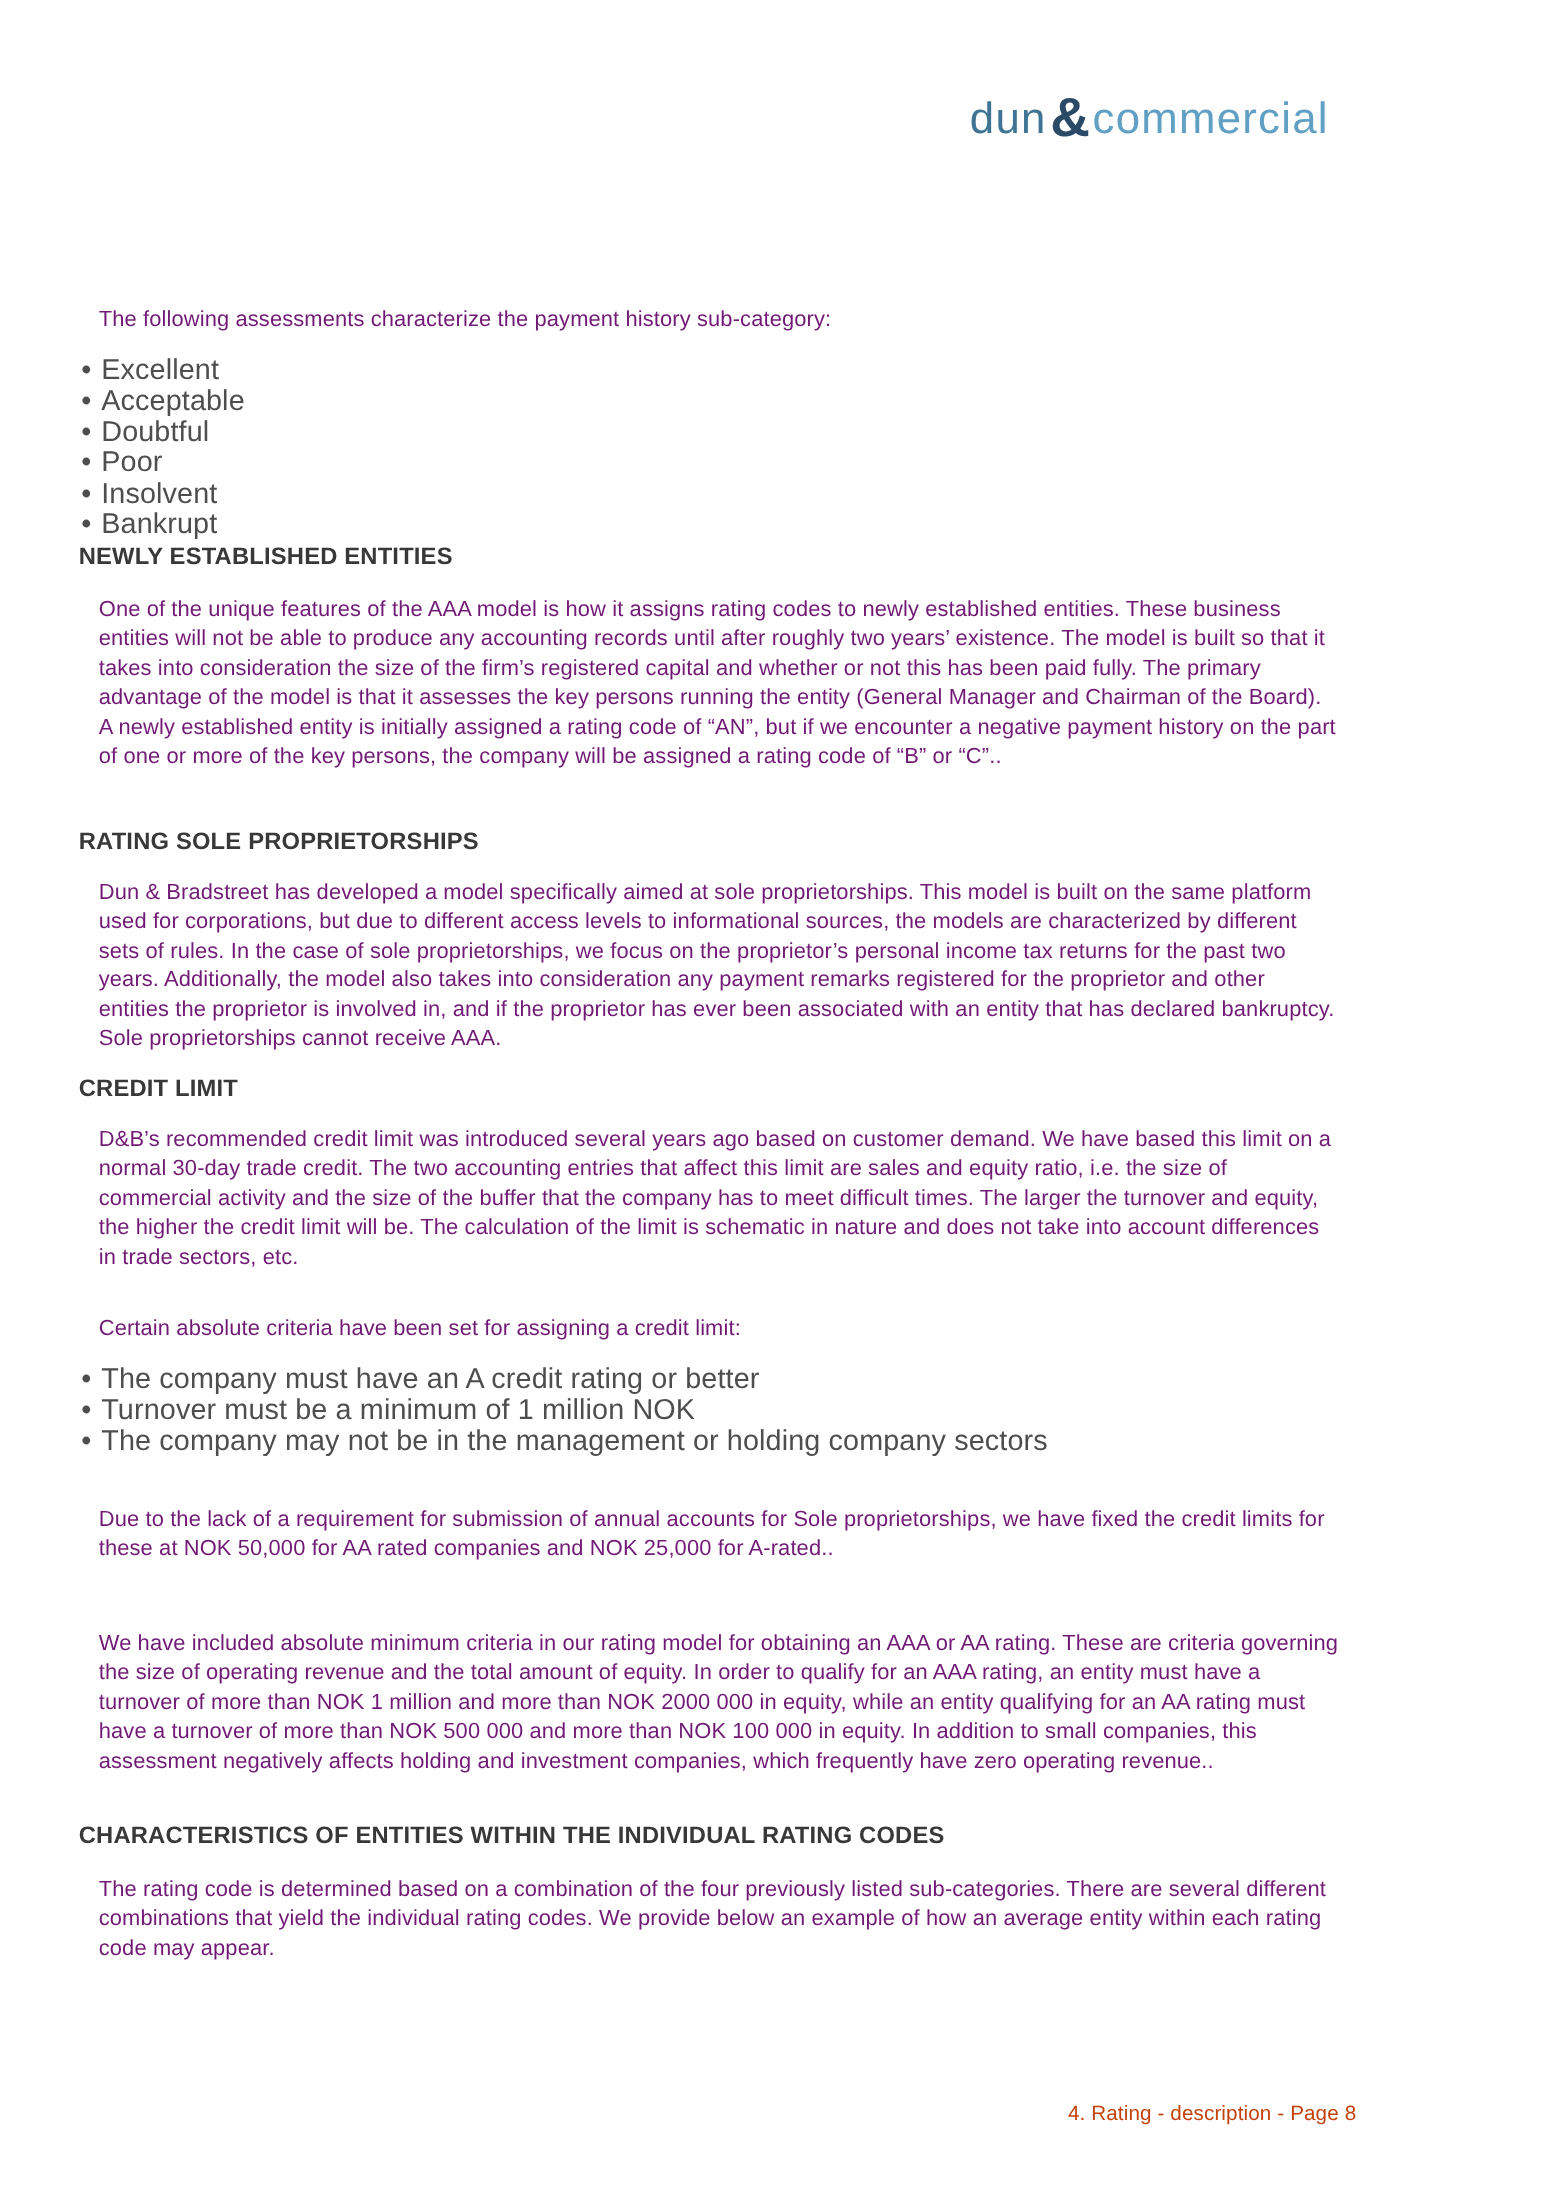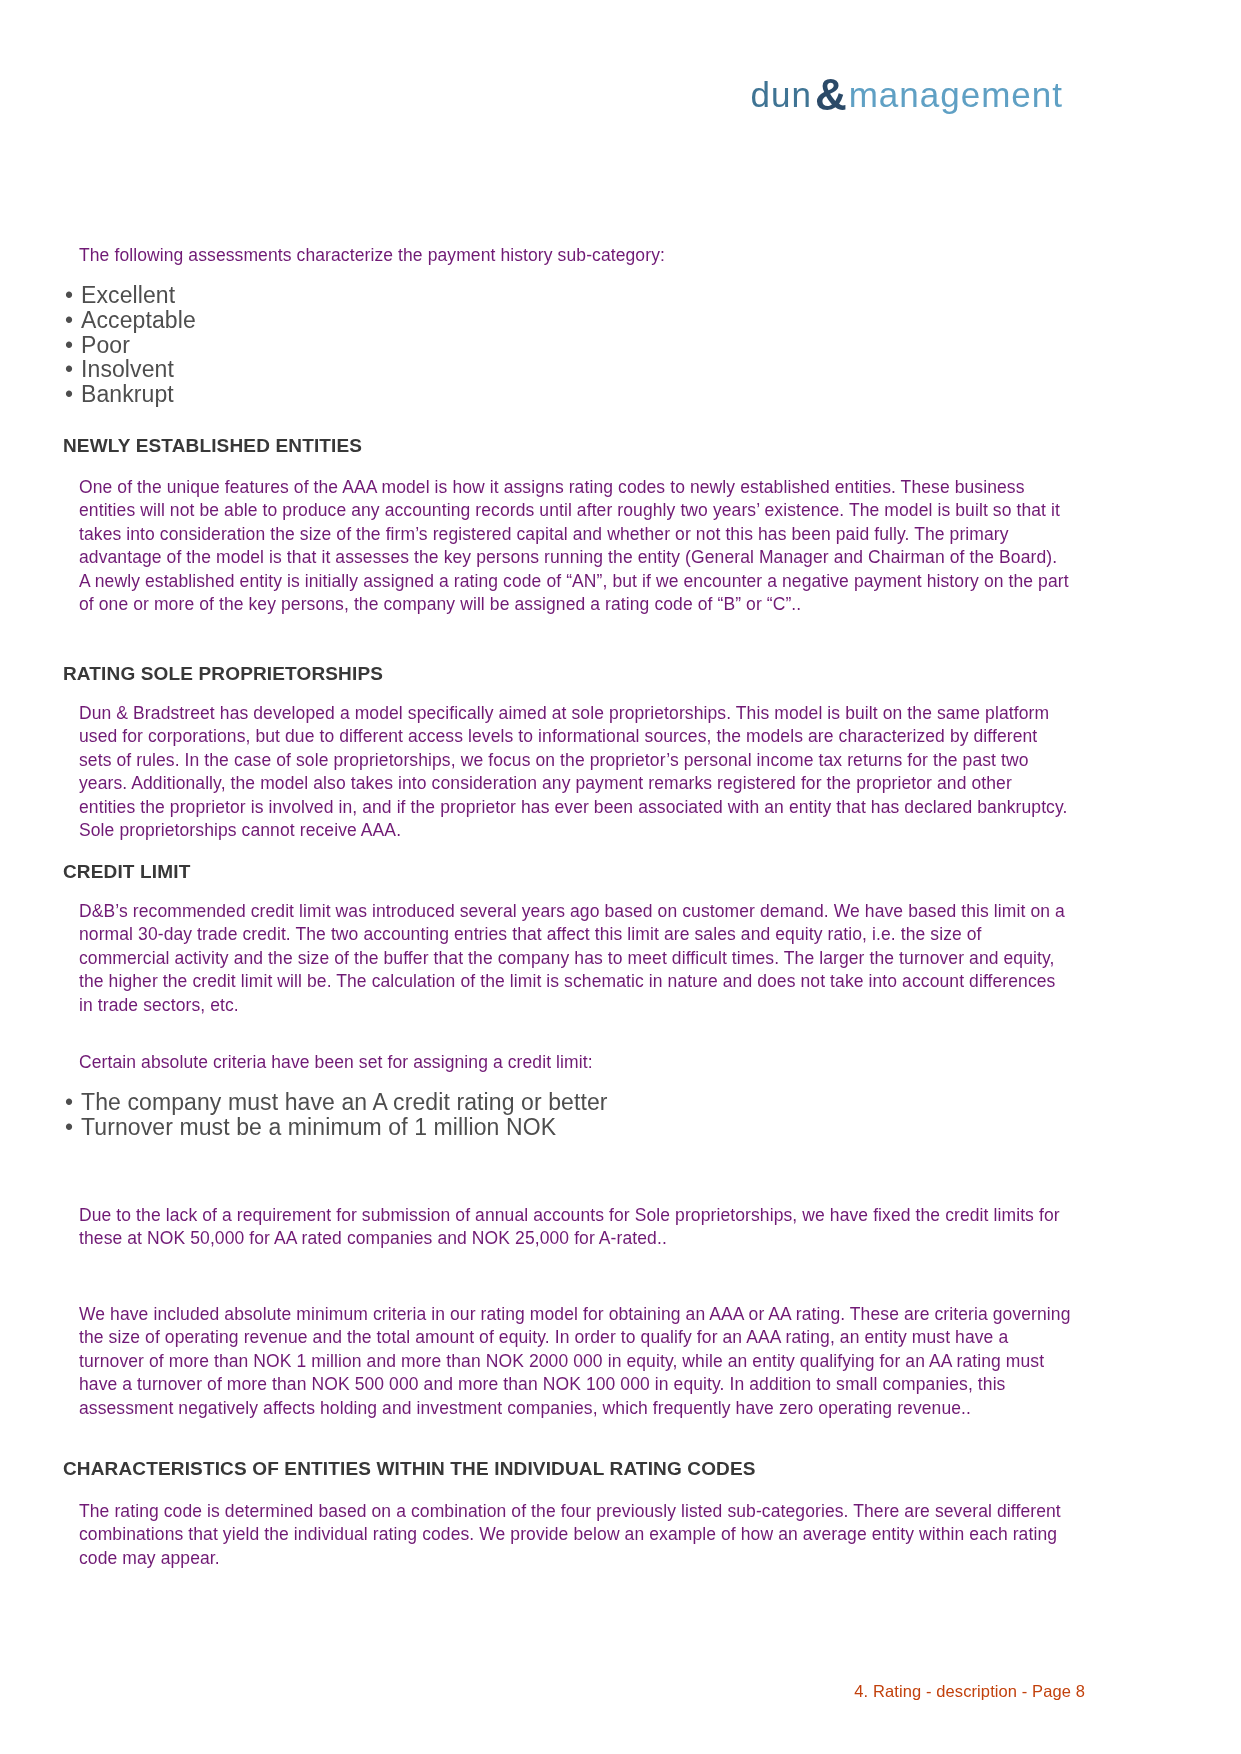--- a/index.html
+++ b/index.html
@@ -79,48 +79,50 @@
     color: #c2410c;
     letter-spacing: 0.1px;
   }
 </style>
 </head>
 <body>
 
 <div class="page">
 
   <div class="logo">
-    <span class="logo-dun" style="color: rgb(63, 116, 148);">dun</span><span class="logo-amp" style="color: rgb(43, 74, 104);">&amp;</span><span class="logo-brad" style="color: rgb(95, 160, 196);">management</span>
+    <span class="logo-dun" style="color: rgb(63, 116, 148);">dun</span><span class="logo-amp" style="color: rgb(43, 74, 104);">&amp;</span><span class="logo-brad" style="color: rgb(95, 160, 196);">commercial</span>
   </div>
 
   <div class="block" style="top:228px">
     <p class="body">The following assessments characterize the payment history sub-category:</p>
     <ul class="bullets">
       <li>Excellent</li>
       <li>Acceptable</li>
+      <li>Doubtful</li>
       <li>Poor</li>
       <li>Insolvent</li>
       <li>Bankrupt</li>
     </ul>
   </div>
 
   <h2 class="heading" style="top:434px">NEWLY ESTABLISHED ENTITIES</h2>
   <p class="body block" style="top:460px">One of the unique features of the AAA model is how it assigns rating codes to newly established entities. These business entities will not be able to produce any accounting records until after roughly two years’ existence. The model is built so that it takes into consideration the size of the firm’s registered capital and whether or not this has been paid fully. The primary advantage of the model is that it assesses the key persons running the entity (General Manager and Chairman of the Board). A newly established entity is initially assigned a rating code of “AN”, but if we encounter a negative payment history on the part of one or more of the key persons, the company will be assigned a rating code of “B” or “C”..</p>
 
   <h2 class="heading" style="top:662px">RATING SOLE PROPRIETORSHIPS</h2>
   <p class="body block" style="top:686px">Dun &amp; Bradstreet has developed a model specifically aimed at sole proprietorships. This model is built on the same platform used for corporations, but due to different access levels to informational sources, the models are characterized by different sets of rules. In the case of sole proprietorships, we focus on the proprietor’s personal income tax returns for the past two years. Additionally, the model also takes into consideration any payment remarks registered for the proprietor and other entities the proprietor is involved in, and if the proprietor has ever been associated with an entity that has declared bankruptcy. Sole proprietorships cannot receive AAA.</p>
 
   <h2 class="heading" style="top:860px">CREDIT LIMIT</h2>
   <p class="body block" style="top:884px">D&amp;B’s recommended credit limit was introduced several years ago based on customer demand. We have based this limit on a normal 30-day trade credit. The two accounting entries that affect this limit are sales and equity ratio, i.e. the size of commercial activity and the size of the buffer that the company has to meet difficult times. The larger the turnover and equity, the higher the credit limit will be. The calculation of the limit is schematic in nature and does not take into account differences in trade sectors, etc.</p>
 
   <div class="block" style="top:1035px">
     <p class="body">Certain absolute criteria have been set for assigning a credit limit:</p>
     <ul class="bullets wide">
       <li>The company must have an A credit rating or better</li>
       <li>Turnover must be a minimum of 1 million NOK</li>
+      <li>The company may not be in the management or holding company sectors</li>
     </ul>
   </div>
 
   <p class="body block" style="top:1188px">Due to the lack of a requirement for submission of annual accounts for Sole proprietorships, we have fixed the credit limits for these at NOK 50,000 for AA rated companies and NOK 25,000 for A-rated..</p>
 
   <p class="body block" style="top:1287px">We have included absolute minimum criteria in our rating model for obtaining an AAA or AA rating. These are criteria governing the size of operating revenue and the total amount of equity. In order to qualify for an AAA rating, an entity must have a turnover of more than NOK 1 million and more than NOK 2000 000 in equity, while an entity qualifying for an AA rating must have a turnover of more than NOK 500 000 and more than NOK 100 000 in equity. In addition to small companies, this assessment negatively affects holding and investment companies, which frequently have zero operating revenue..</p>
 
   <h2 class="heading" style="top:1457px">CHARACTERISTICS OF ENTITIES WITHIN THE INDIVIDUAL RATING CODES</h2>
   <p class="body block" style="top:1484px">The rating code is determined based on a combination of the four previously listed sub-categories. There are several different combinations that yield the individual rating codes. We provide below an example of how an average entity within each rating code may appear.</p>
 

